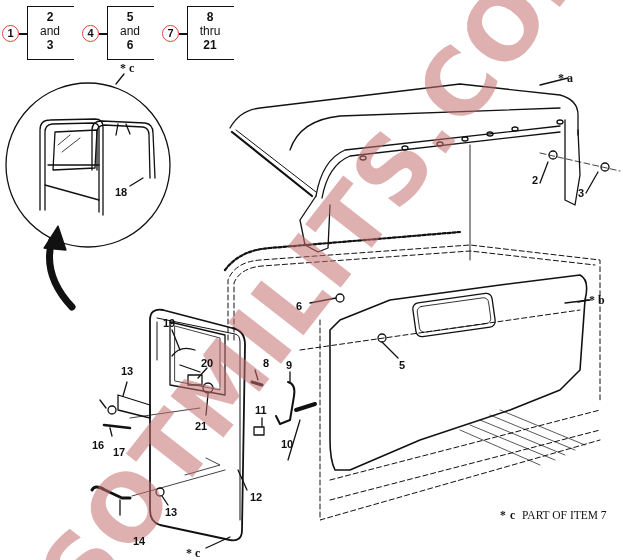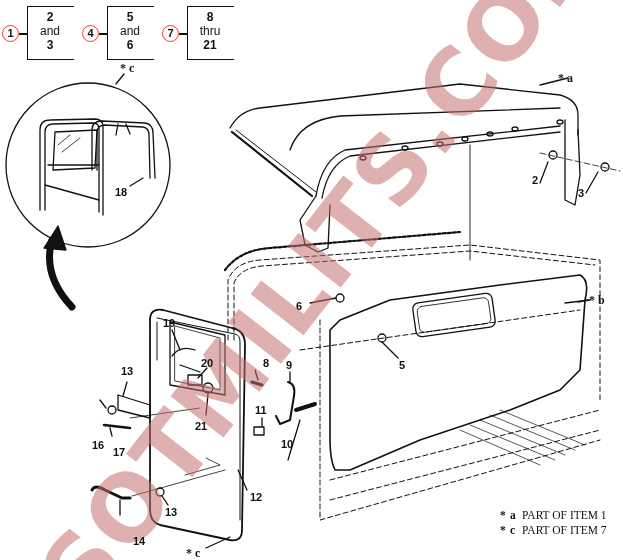--- a/index.html
+++ b/index.html
@@ -189,20 +189,17 @@
   <div class="callout" style="left:201px; top:357px;">20</div>
   <div class="callout" style="left:195px; top:420px;">21</div>
 
   <div class="note-tag" style="left:558px; top:71px;">* a</div>
   <div class="note-tag" style="left:589px; top:293px;">* b</div>
   <div class="note-tag" style="left:120px; top:61px;">* c</div>
   <div class="note-tag" style="left:186px; top:546px;">* c</div>
 
   <div class="legend">
     <div class="legend-row">
-      <span class="ast">*</span><span class="ltr">a</span><span>PART OF ITEM 1</span>
-    </div>
-    <div class="legend-row">
       <span class="ast">*</span><span class="ltr">c</span><span>PART OF ITEM 7</span>
     </div>
   </div>
 
 </div>
 
 </body></html>

